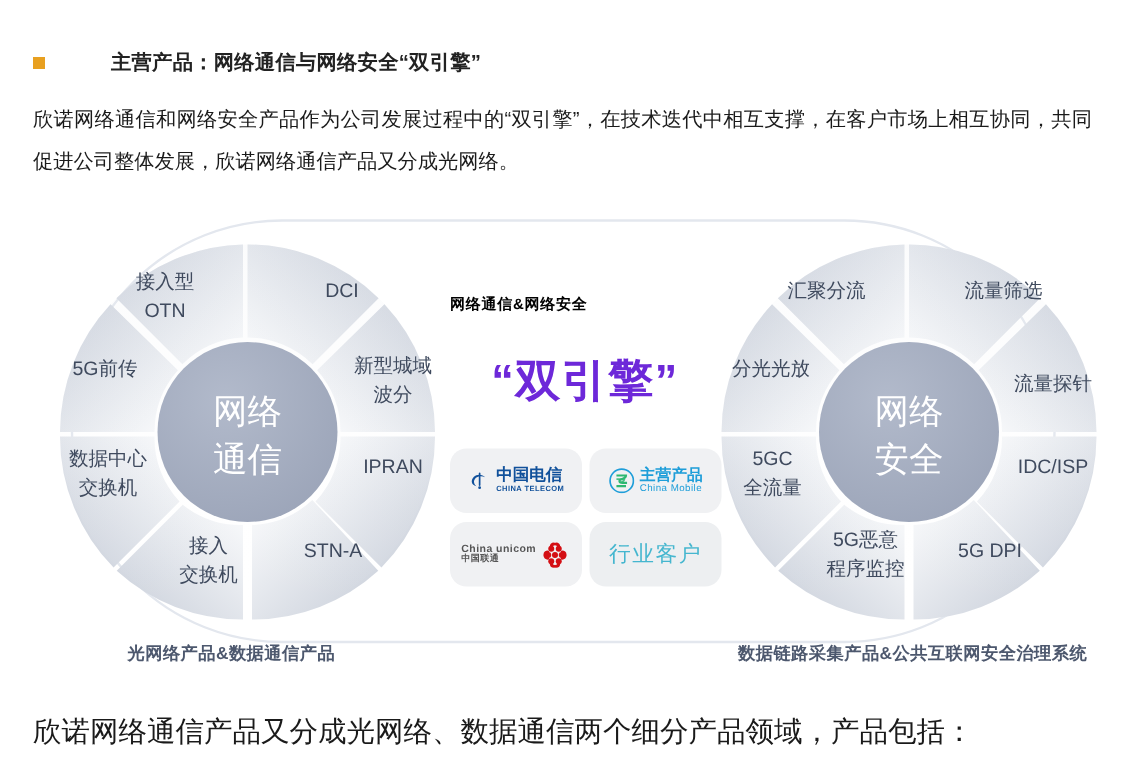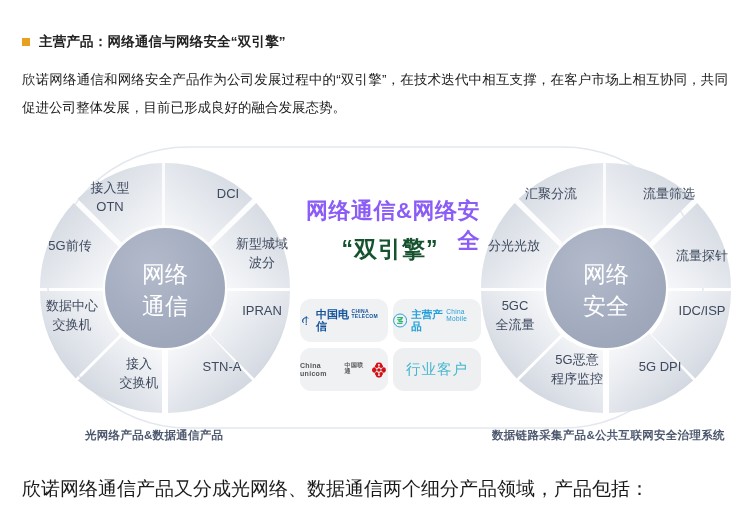--- a/index.html
+++ b/index.html
@@ -15,20 +15,21 @@
     position:absolute;left:22px;top:33px;
     display:flex;align-items:center;gap:9px;
   }
   .bullet{
     width:8px;height:8px;background:#e8a020;display:inline-block;
     flex:0 0 auto;
   }
   .headline-text{
     font-size:13.5px;color:#222222;font-weight:700;letter-spacing:0.2px;
     white-space:nowrap;
+    margin-left:35px;
   }
   .para{
     position:absolute;left:22px;top:66px;width:706px;
     font-size:13.5px;line-height:28px;color:#1a1a1a;
     text-align:justify;
   }
   .footer-para{
     position:absolute;left:22px;top:478px;width:706px;
     font-size:19px;line-height:22px;color:#1a1a1a;
   }
@@ -41,61 +42,61 @@
 
   .cap{
     position:absolute;font-size:11.5px;font-weight:700;color:#4d586e;
     letter-spacing:0.3px;white-space:nowrap;text-align:right;
   }
   .cap-left{left:85px;top:428px;}
   .cap-right{left:492px;top:428px;}
 
   
   .center-title{
-    position:absolute;left:300px;top:196px;width:180px;text-align:right;
-    color:#8b5cf6;font-size:22px;font-weight:700;letter-spacing:0.5px;
+    position:absolute;left:300px;top:196px;width:180px;text-align:left;
+    color:#000000;font-size:10px;font-weight:700;letter-spacing:0.5px;
   }
   .center-sub{
     position:absolute;left:300px;top:234px;width:180px;text-align:center;
-    color:#14532d;font-size:23px;font-weight:700;letter-spacing:1px;
+    color:#6d28d9;font-size:30px;font-weight:700;letter-spacing:1px;
   }
 
   .logo-grid{
     position:absolute;left:300px;top:299px;
     display:grid;grid-template-columns:88px 88px;grid-template-rows:43px 43px;
     gap:6px 5px;
   }
   .logo-box{
     background:#f0f1f3;border-radius:11px;
     display:flex;align-items:center;justify-content:center;
     overflow:hidden;
   }
   .logo-box.teal{background:#edeff1;}
   .logo-text{
     color:#45b6cf;font-size:14.5px;font-weight:400;letter-spacing:1px;
   }
   .lg-row{display:flex;align-items:center;gap:4px;}
   .lg-cn{font-size:11px;font-weight:700;line-height:1.05;}
   .lg-en{font-size:5px;font-weight:700;line-height:1.05;letter-spacing:.3px;}
-  .lg-stack{display:flex;justify-content:center;}
+  .lg-stack{display:flex;flex-direction:column;justify-content:center;}
   .telecom .lg-cn{color:#11519b;}
   .telecom .lg-en{color:#11519b;}
   .mobile .lg-cn{color:#1f9ed9;font-size:10.5px;}
   .mobile .lg-en{color:#1f9ed9;font-size:6.5px;font-weight:400;}
   .unicom .lg-en{color:#222;}
 </style>
 </head>
 <body>
 
 <div class="headline">
   <span class="bullet"></span>
   <span class="headline-text">主营产品：网络通信与网络安全“双引擎”</span>
 </div>
 
-<div class="para">欣诺网络通信和网络安全产品作为公司发展过程中的“双引擎”，在技术迭代中相互支撑，在客户市场上相互协同，共同促进公司整体发展，目前已形成良好的融合发展态势。</div>
+<div class="para">欣诺网络通信和网络安全产品作为公司发展过程中的“双引擎”，在技术迭代中相互支撑，在客户市场上相互协同，共同促进公司整体发展，欣诺网络通信产品又分成光网络。</div>
 
 <div class="diagram">
   <svg width="751" height="340" viewBox="0 0 751 340" xmlns="http://www.w3.org/2000/svg">
     <defs>
       <linearGradient id="segA" x1="0" y1="0" x2="1" y2="1">
         <stop offset="0%" stop-color="#c8ced9"></stop>
           <stop offset="100%" stop-color="#fbfcfd"></stop>
       </linearGradient>
       <linearGradient id="segB" x1="1" y1="0" x2="0" y2="1">
         <stop offset="0%" stop-color="#c8ced9"></stop>

